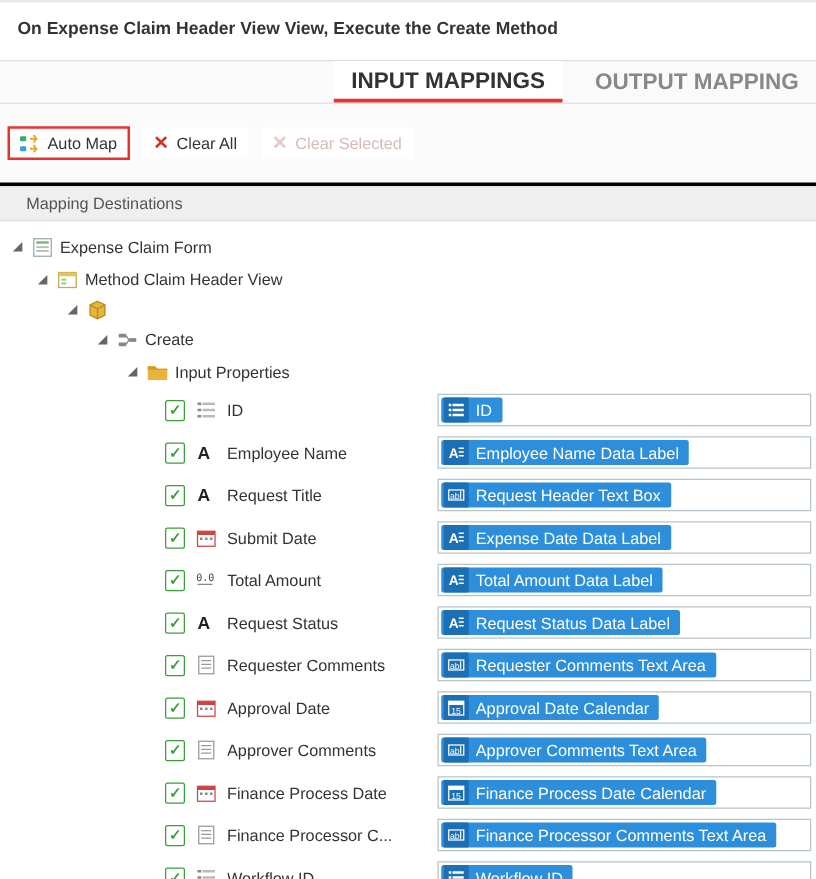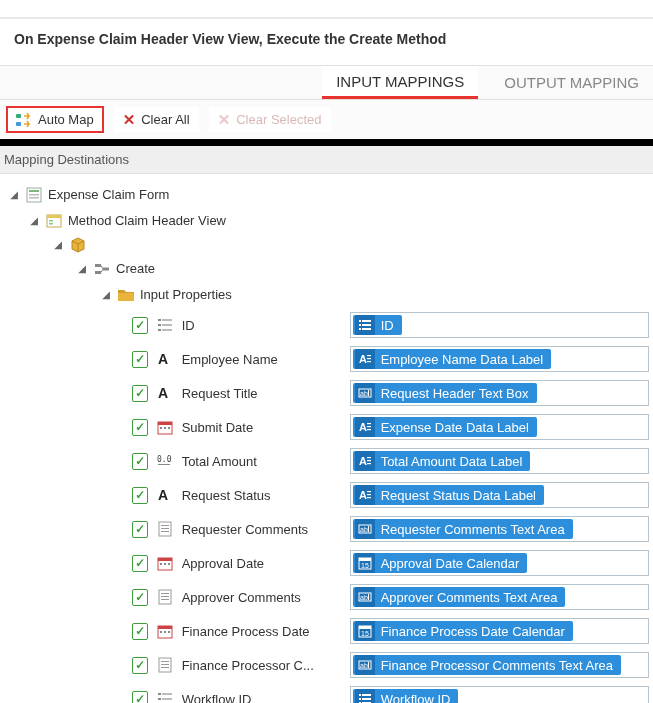--- a/index.html
+++ b/index.html
@@ -10,60 +10,59 @@
     color: #333;
     background: #fff;
     width: 653px;
   }
   .header-bar {
     padding: 12px 14px 18px 14px;
     font-weight: 600;
     font-size: 14px;
     color: #333;
     border-top: 2px solid #e8e8e8;
-    margin-top: 17px;
   }
   .tabs-row {
     display: flex;
     justify-content: flex-end;
     align-items: stretch;
     border-top: 1px solid #e0e0e0;
     padding-left: 14px;
     height: 34px;
     background: #fafafa;
   }
   .tab {
     display: flex;
     align-items: center;
     padding: 0 14px;
-    font-size: 15px;
-    font-weight: 400;
+    font-size: 18px;
+    font-weight: 700;
     color: #888;
     position: relative;
     cursor: pointer;
   }
   .tab.active {
     color: #333;
     border-bottom: 3px solid #e8322f;
     background: #fff;
   }
   .tab-chevron {
     width: 0; height: 0;
     border-top: 17px solid transparent;
     border-bottom: 17px solid transparent;
     border-left: 12px solid #fafafa;
     align-self: stretch;
   }
   .toolbar {
     display: flex;
     align-items: center;
     gap: 10px;
-    padding: 6px 6px;
+    padding: 18px 6px;
     border-top: 1px solid #e0e0e0;
-    border-bottom: 7px solid #000000;
+    border-bottom: 3px solid #000000;
     background: #fbfbfb;
   }
   .btn {
     display: inline-flex;
     align-items: center;
     gap: 6px;
     padding: 4px 8px;
     cursor: pointer;
     color: #333;
     background: #fff;
@@ -71,21 +70,21 @@
   }
   .btn.hl { border: 2px solid #e8322f; }
   .btn.disabled { color: #d9b8b8; cursor: default; }
   .icon-x { color: #d2322d; font-weight: bold; font-size: 15px; line-height: 1; }
   .icon-x.faded { color: #e9c9c8; }
   .icon-automap {
     display: inline-flex; align-items: center; gap: 2px;
   }
   .section-header {
     background: #efefef;
-    padding: 6px 4px;
+    padding: 6px 21px;
     color: #555;
     font-size: 13px;
     border-bottom: 1px solid #e0e0e0;
   }
   .tree {
     padding: 8px 4px 12px 4px;
   }
   .tree-row {
     display: flex;
     align-items: center;

